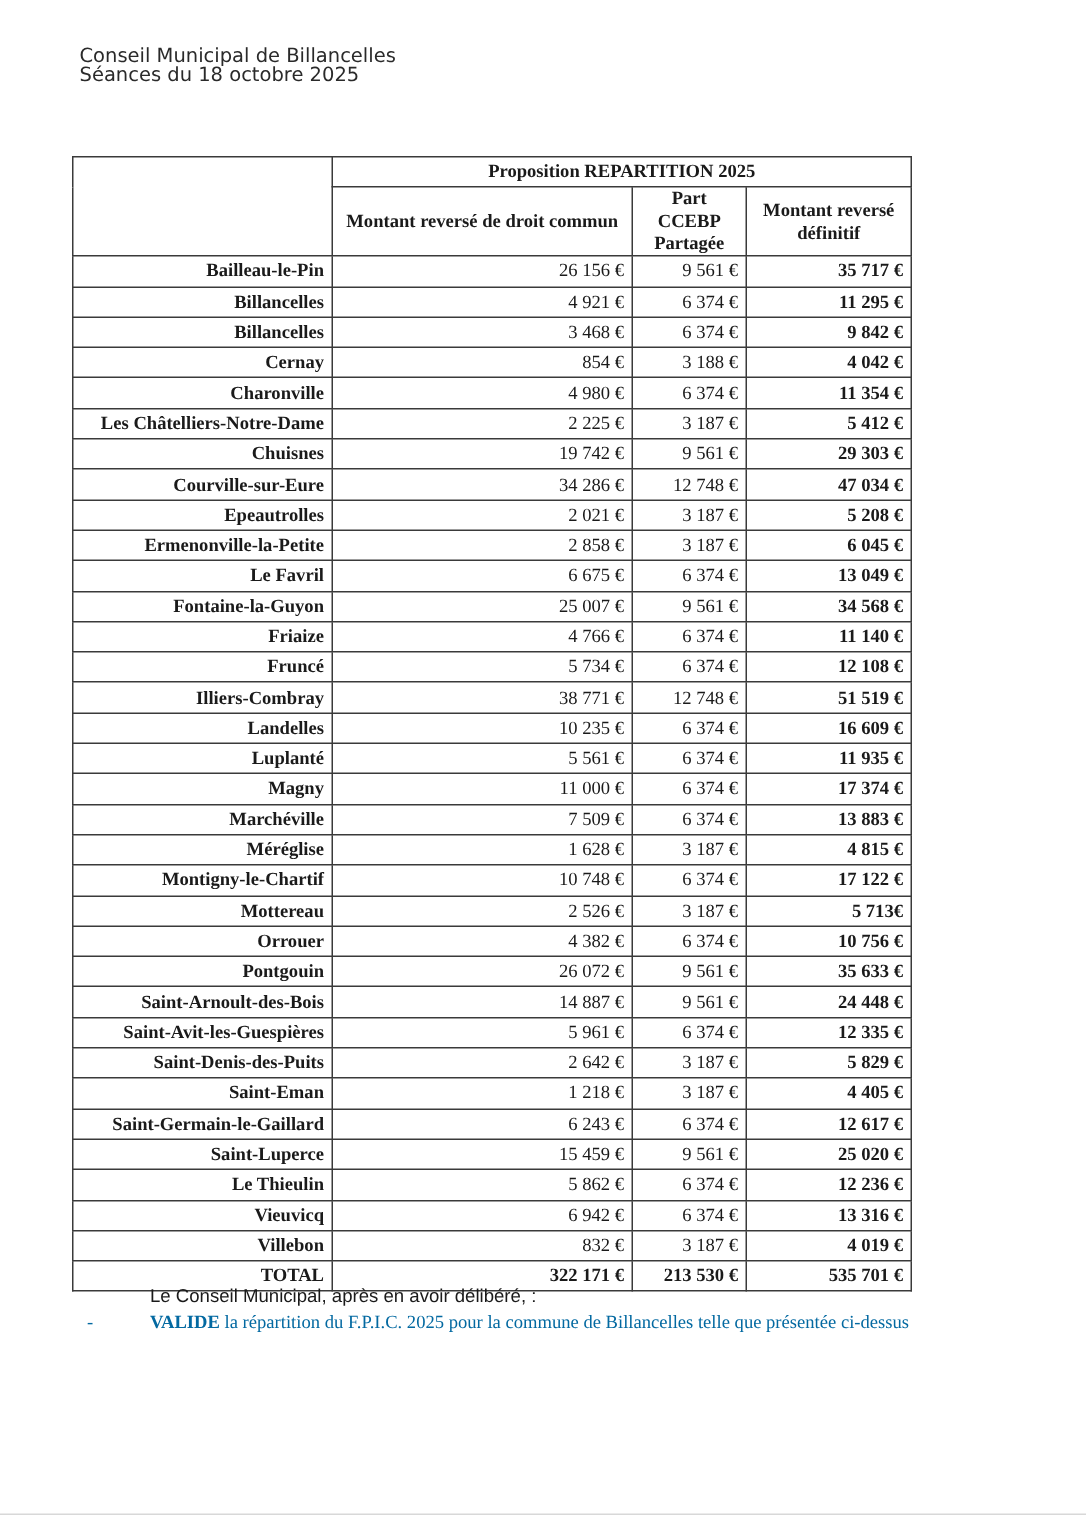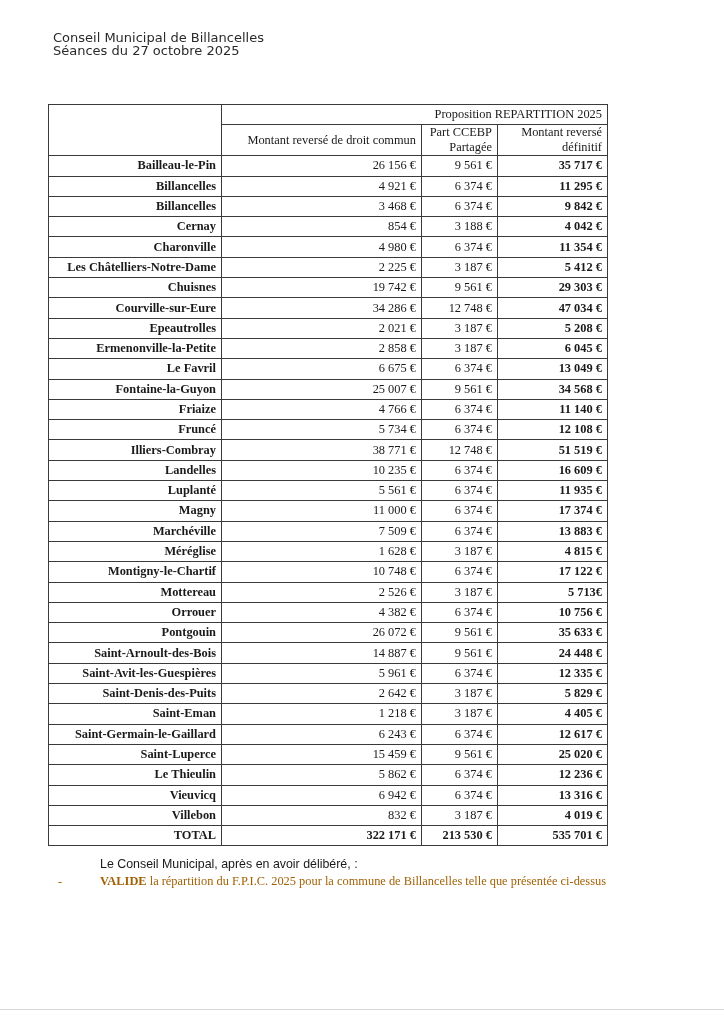--- a/index.html
+++ b/index.html
@@ -1,38 +1,38 @@
 <!DOCTYPE html>
 <html><head>
 <meta charset="utf-8">
 <style>
   html, body { margin:0; padding:0; background:#ffffff; }
   body { width:724px; height:1024px; position:relative; overflow:hidden; }
   .hdr { position:absolute; left:53px; top:31px; font-family:"DejaVu Sans", sans-serif; font-size:13px; line-height:13px; color:#2a2a2a; }
   table.rep { position:absolute; left:48px; top:104px; border-collapse:collapse; font-family:"Liberation Serif", serif; font-size:12.4px; color:#1a1a1a; }
   table.rep td, table.rep th { border:1.3px solid #3a3a3a; padding:0 5px; height:19.3px; }
-  table.rep th { font-weight:normal; text-align:right; line-height:15px; }
+  table.rep th { font-weight:bold; text-align:center; line-height:15px; }
   th.top { height:14px; }
   th.sub { height:30px; }
   td.name { font-weight:bold; text-align:right; width:162px; }
   td.num { text-align:right; font-weight:normal; }
   td.num.b { font-weight:bold; }
   col.c1 { width:173px; } col.c2 { width:200px; } col.c3 { width:76px; } col.c4 { width:110px; }
   tr.total td { font-weight:bold; }
   .decision { position:absolute; left:100px; top:856px; font-family:Liberation Sans, sans-serif; font-size:12.4px; color:#1a1a1a; line-height:17px; }
-  .bullet { position:absolute; left:58px; top:873px; font-family:"Liberation Serif", serif; font-size:12.4px; color:#a16207; line-height:17px; white-space:nowrap; }
+  .bullet { position:absolute; left:58px; top:873px; font-family:"Liberation Serif", serif; font-size:12.4px; color:#0369a1; line-height:17px; white-space:nowrap; }
   .bullet .dash { display:inline-block; width:42px; }
   .rule { position:absolute; left:0; right:0; top:1009px; height:1px; background:#d8d8d8; }
 </style>
 </head>
 <body>
 
 <div class="hdr">
   <div>Conseil Municipal de Billancelles</div>
-  <div>Séances du 27 octobre 2025</div>
+  <div>Séances du 18 octobre 2025</div>
 </div>
 
 <table class="rep">
   <colgroup>
       <col class="c1">
       <col class="c2">
       <col class="c3">
       <col class="c4">
     </colgroup>
   <thead>

